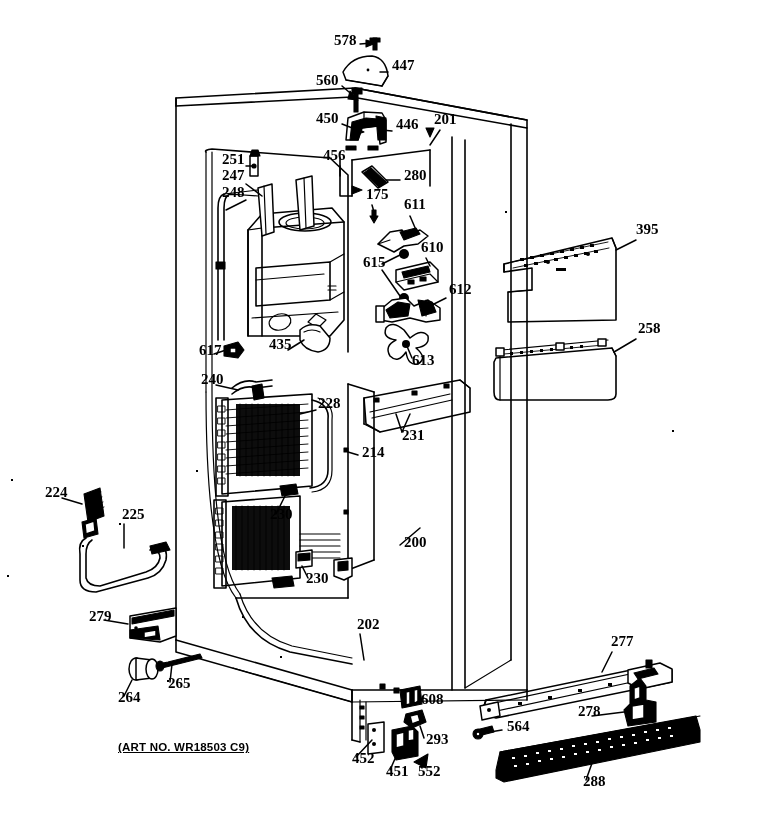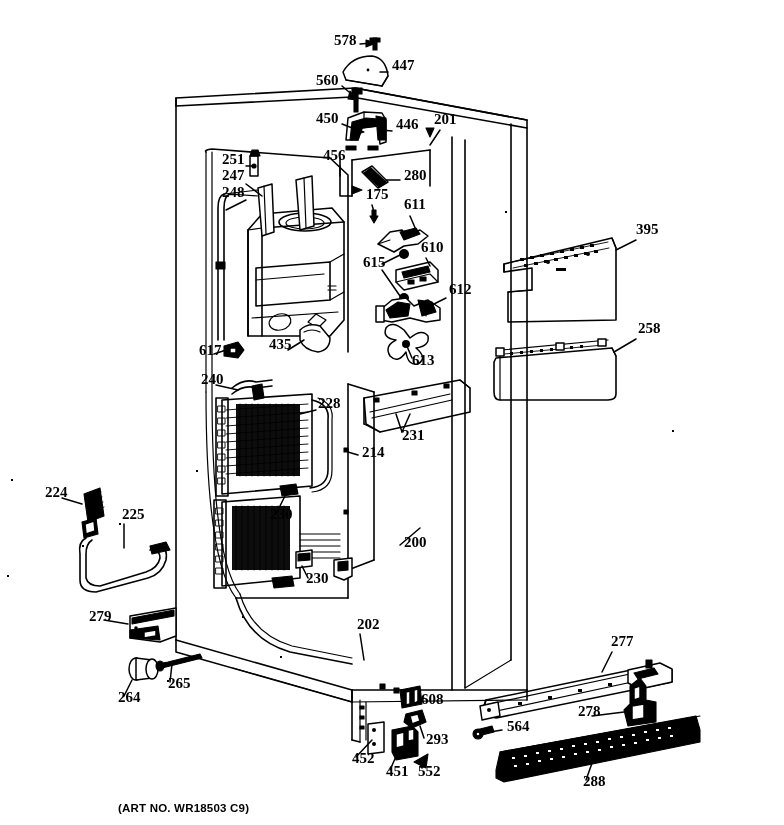--- a/index.html
+++ b/index.html
@@ -70,27 +70,28 @@
   .callout-text {
     font-family: "Liberation Serif", serif;
     font-size: 15px;
     font-weight: bold;
     fill: #000000;
     letter-spacing: 0px;
   }
   .artno {
     position: absolute;
     left: 118px;
-    top: 802px;
+    top: 741px;
     font-family: "Liberation Sans", sans-serif;
     font-size: 11.5px;
     font-weight: bold;
     color: #000000;
     letter-spacing: 0.2px;
     white-space: nowrap;
+    text-decoration: underline;
   }
   .speck {
     fill: #000000;
   }
 </style>
 </head>
 <body>
 
 <div id="diagram-root">
 

